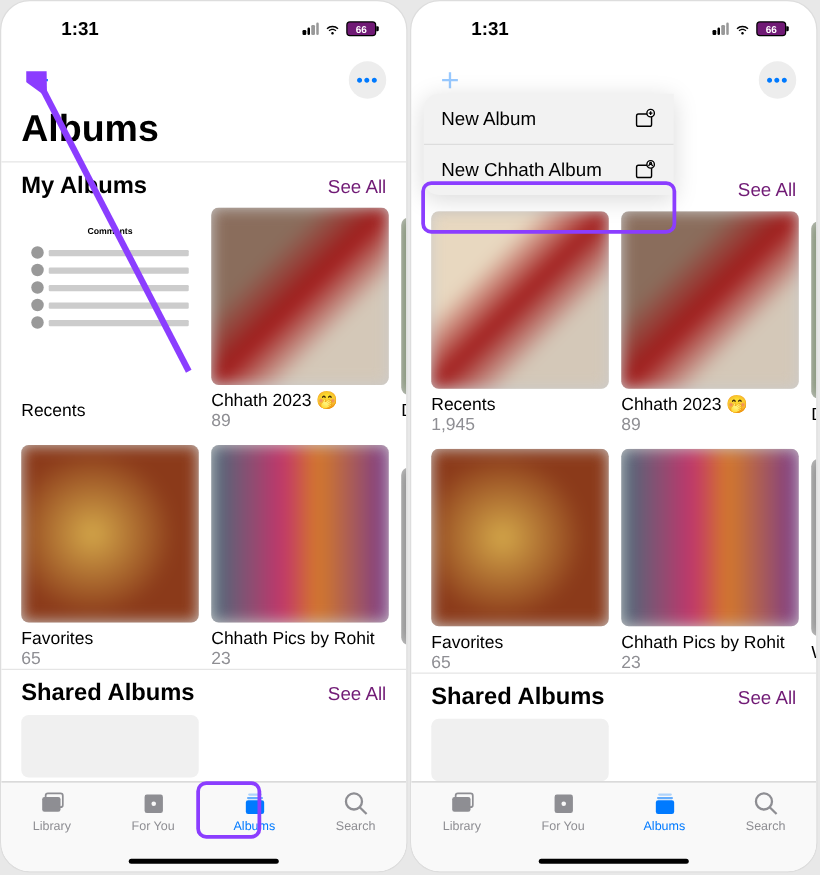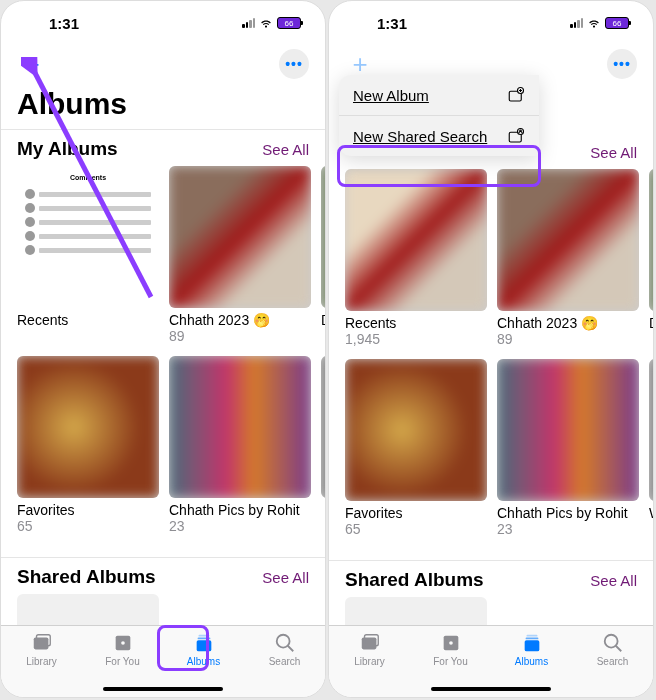--- a/index.html
+++ b/index.html
@@ -53,22 +53,22 @@
     .battery {
       width: 24px;
       height: 12px;
       border: 1px solid #000;
       border-radius: 3px;
       position: relative;
       display: flex;
       align-items: center;
       justify-content: center;
       font-size: 8px;
-      font-weight: 400;
-      background: #6d28d9;
+      font-weight: 700;
+      background: #701a75;
       color: #fff;
     }
     .battery::after {
       content:'';
       position:absolute;
       right:-3px;
       width:2px;
       height:4px;
       background:#000;
       border-radius:0 1px 1px 0;
@@ -118,20 +118,21 @@
     .section-header h2 {
       font-size: 19px;
       font-weight: 700;
     }
     .see-all { color: #701a75; font-size: 15px; }
     .albums-row {
       display: flex;
       gap: 10px;
       padding: 0 16px;
       overflow: hidden;
+      align-items: center;
     }
     .album {
       width: 142px;
       flex-shrink: 0;
     }
     .album-thumb {
       width: 142px;
       height: 142px;
       border-radius: 6px;
       background: #ccc;
@@ -151,21 +152,21 @@
       text-overflow: ellipsis;
     }
     .album-count {
       font-size: 14px;
       color: #8e8e93;
     }
     .albums-section-2 {
       margin-top: 12px;
     }
     .shared-section {
-      margin-top: 23px;
+      margin-top: 1px;
       gap: 41px;
     }
     .shared-thumb {
       width: 142px;
       height: 50px;
       margin: 0 16px;
       border-radius: 6px;
       background: #f0f0f0;
     }
     .tab-bar {
@@ -226,21 +227,20 @@
       position: absolute;
       top: 74px;
       left: 10px;
       right: 0;
       background: #f2f2f2;
       border-radius: 12px 0 0 12px;
       overflow: hidden;
       box-shadow: 0 4px 20px rgba(0,0,0,0.15);
       z-index: 10;
       width: 200px;
-      text-decoration: underline;
     }
     .menu-item {
       display: flex;
       justify-content: space-between;
       align-items: center;
       padding: 11px 14px;
       font-size: 15px;
       border-bottom: 0.5px solid #ddd;
     }
     .menu-item:last-child { border-bottom: none; }
@@ -442,21 +442,21 @@
   <div class="menu-popup">
     <div class="menu-item">
       <span>New Album</span>
       <svg class="menu-icon" viewBox="0 0 24 24" fill="none" stroke="#000" stroke-width="1.5">
           <rect x="3" y="7" width="16" height="13" rx="2"></rect>
           <circle cx="18" cy="6" r="4" fill="#fff"></circle>
           <path d="M18 4v4M16 6h4"></path>
         </svg>
     </div>
     <div class="menu-item">
-      <span>New Shared Search</span>
+      <span>New Chhath Album</span>
       <svg class="menu-icon" viewBox="0 0 24 24" fill="none" stroke="#000" stroke-width="1.5">
           <rect x="3" y="7" width="16" height="13" rx="2"></rect>
           <circle cx="18" cy="6" r="4" fill="#fff"></circle>
           <circle cx="18" cy="5" r="1"></circle>
           <path d="M16 8c0-1 1-2 2-2s2 1 2 2"></path>
         </svg>
     </div>
   </div>
   <div class="highlight-box highlight-menu"></div>
 

